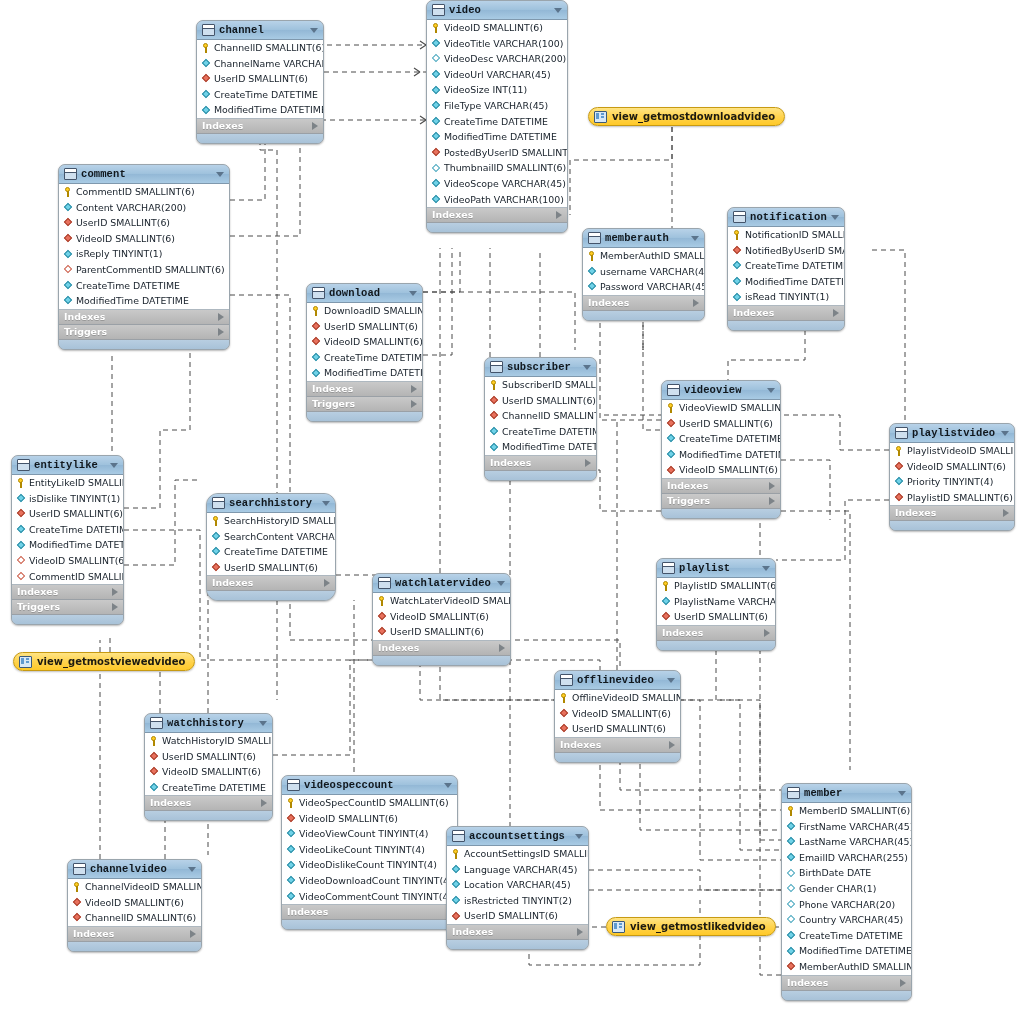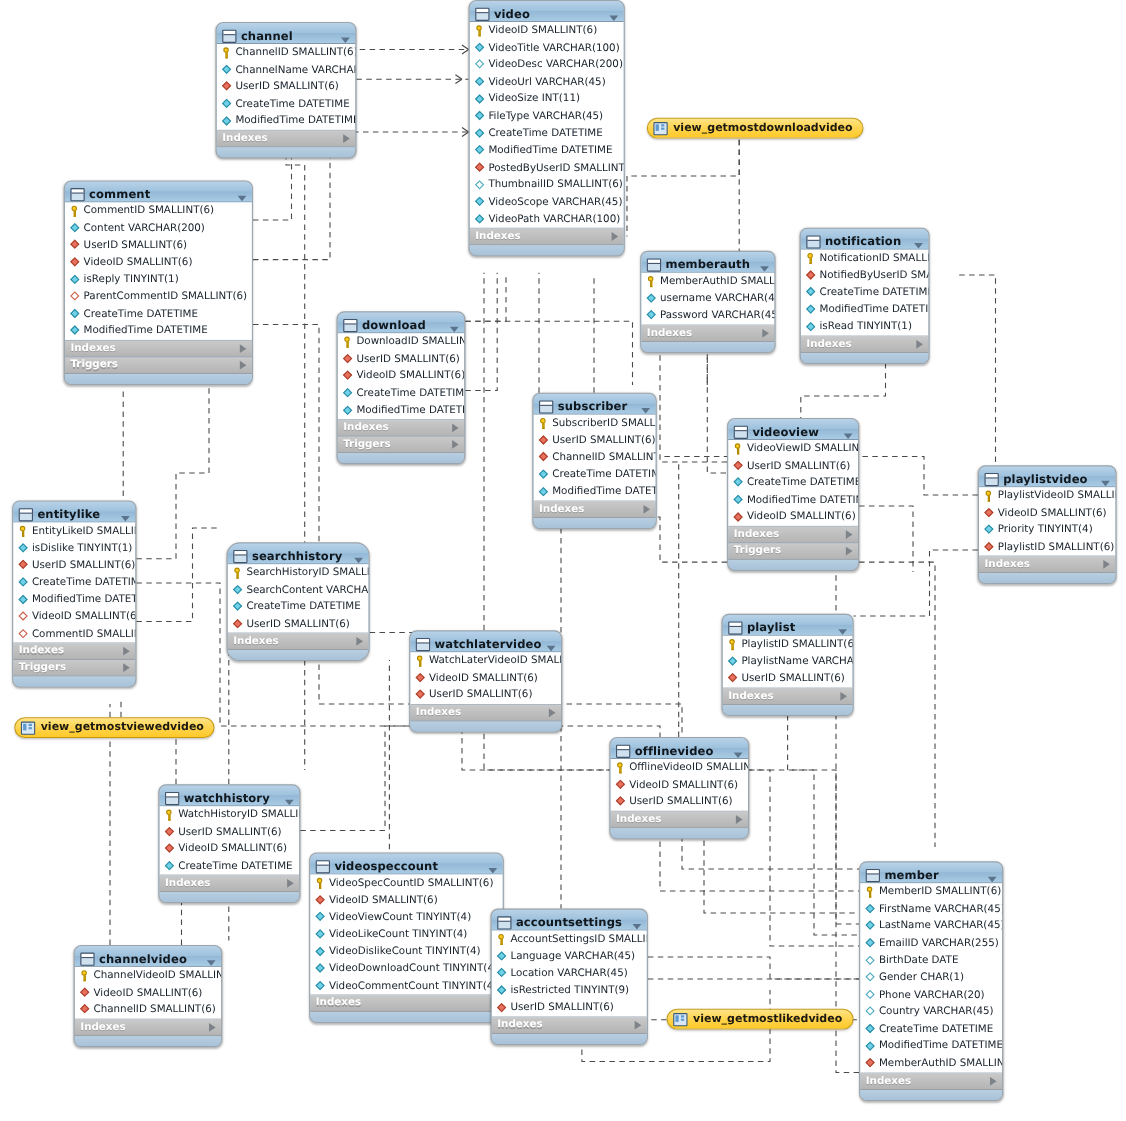--- a/index.html
+++ b/index.html
@@ -32,26 +32,27 @@
     border-radius: 7px;
     background: #b6cde0;
     box-shadow: 0 1px 2px rgba(0,0,0,0.28);
     overflow: hidden;
     font-size: 10px;
     color: #1b1b1b;
   }
   .tbl .hdr {
     height: 18px;
     display: flex;
-    align-items: flex-end;
+    align-items: center;
     padding: 0 5px 0 5px;
     background: linear-gradient(to bottom, #b8d2e8 0%, #9fc2dd 48%, #93b8d6 52%, #a9cbe4 100%);
     border-bottom: 1px solid #7f98ad;
     border-top-left-radius: 6px;
     border-top-right-radius: 6px;
+    font-family: Liberation Mono, monospace;
   }
   .tbl .hdr .ticon {
     width: 11px; height: 10px;
     margin-right: 4px;
     flex: 0 0 auto;
     border: 1px solid #44546a;
     background: linear-gradient(to bottom, #ffffff 0 35%, #cfe0ef 35% 100%);
     border-radius: 1px;
     position: relative;
   }
@@ -940,21 +941,21 @@
           <div class="col">
             <span class="gl dia blue"></span>
             <span>Language VARCHAR(45)</span>
           </div>
           <div class="col">
             <span class="gl dia blue"></span>
             <span>Location VARCHAR(45)</span>
           </div>
           <div class="col">
             <span class="gl dia blue"></span>
-            <span>isRestricted TINYINT(9)</span>
+            <span>isRestricted TINYINT(2)</span>
           </div>
           <div class="col">
             <span class="gl dia red"></span>
             <span>UserID SMALLINT(6)</span>
           </div>
         </div>
         <div class="sect">
           <span class="slabel">Indexes</span>
           <span class="sarrow"></span>
         </div>

